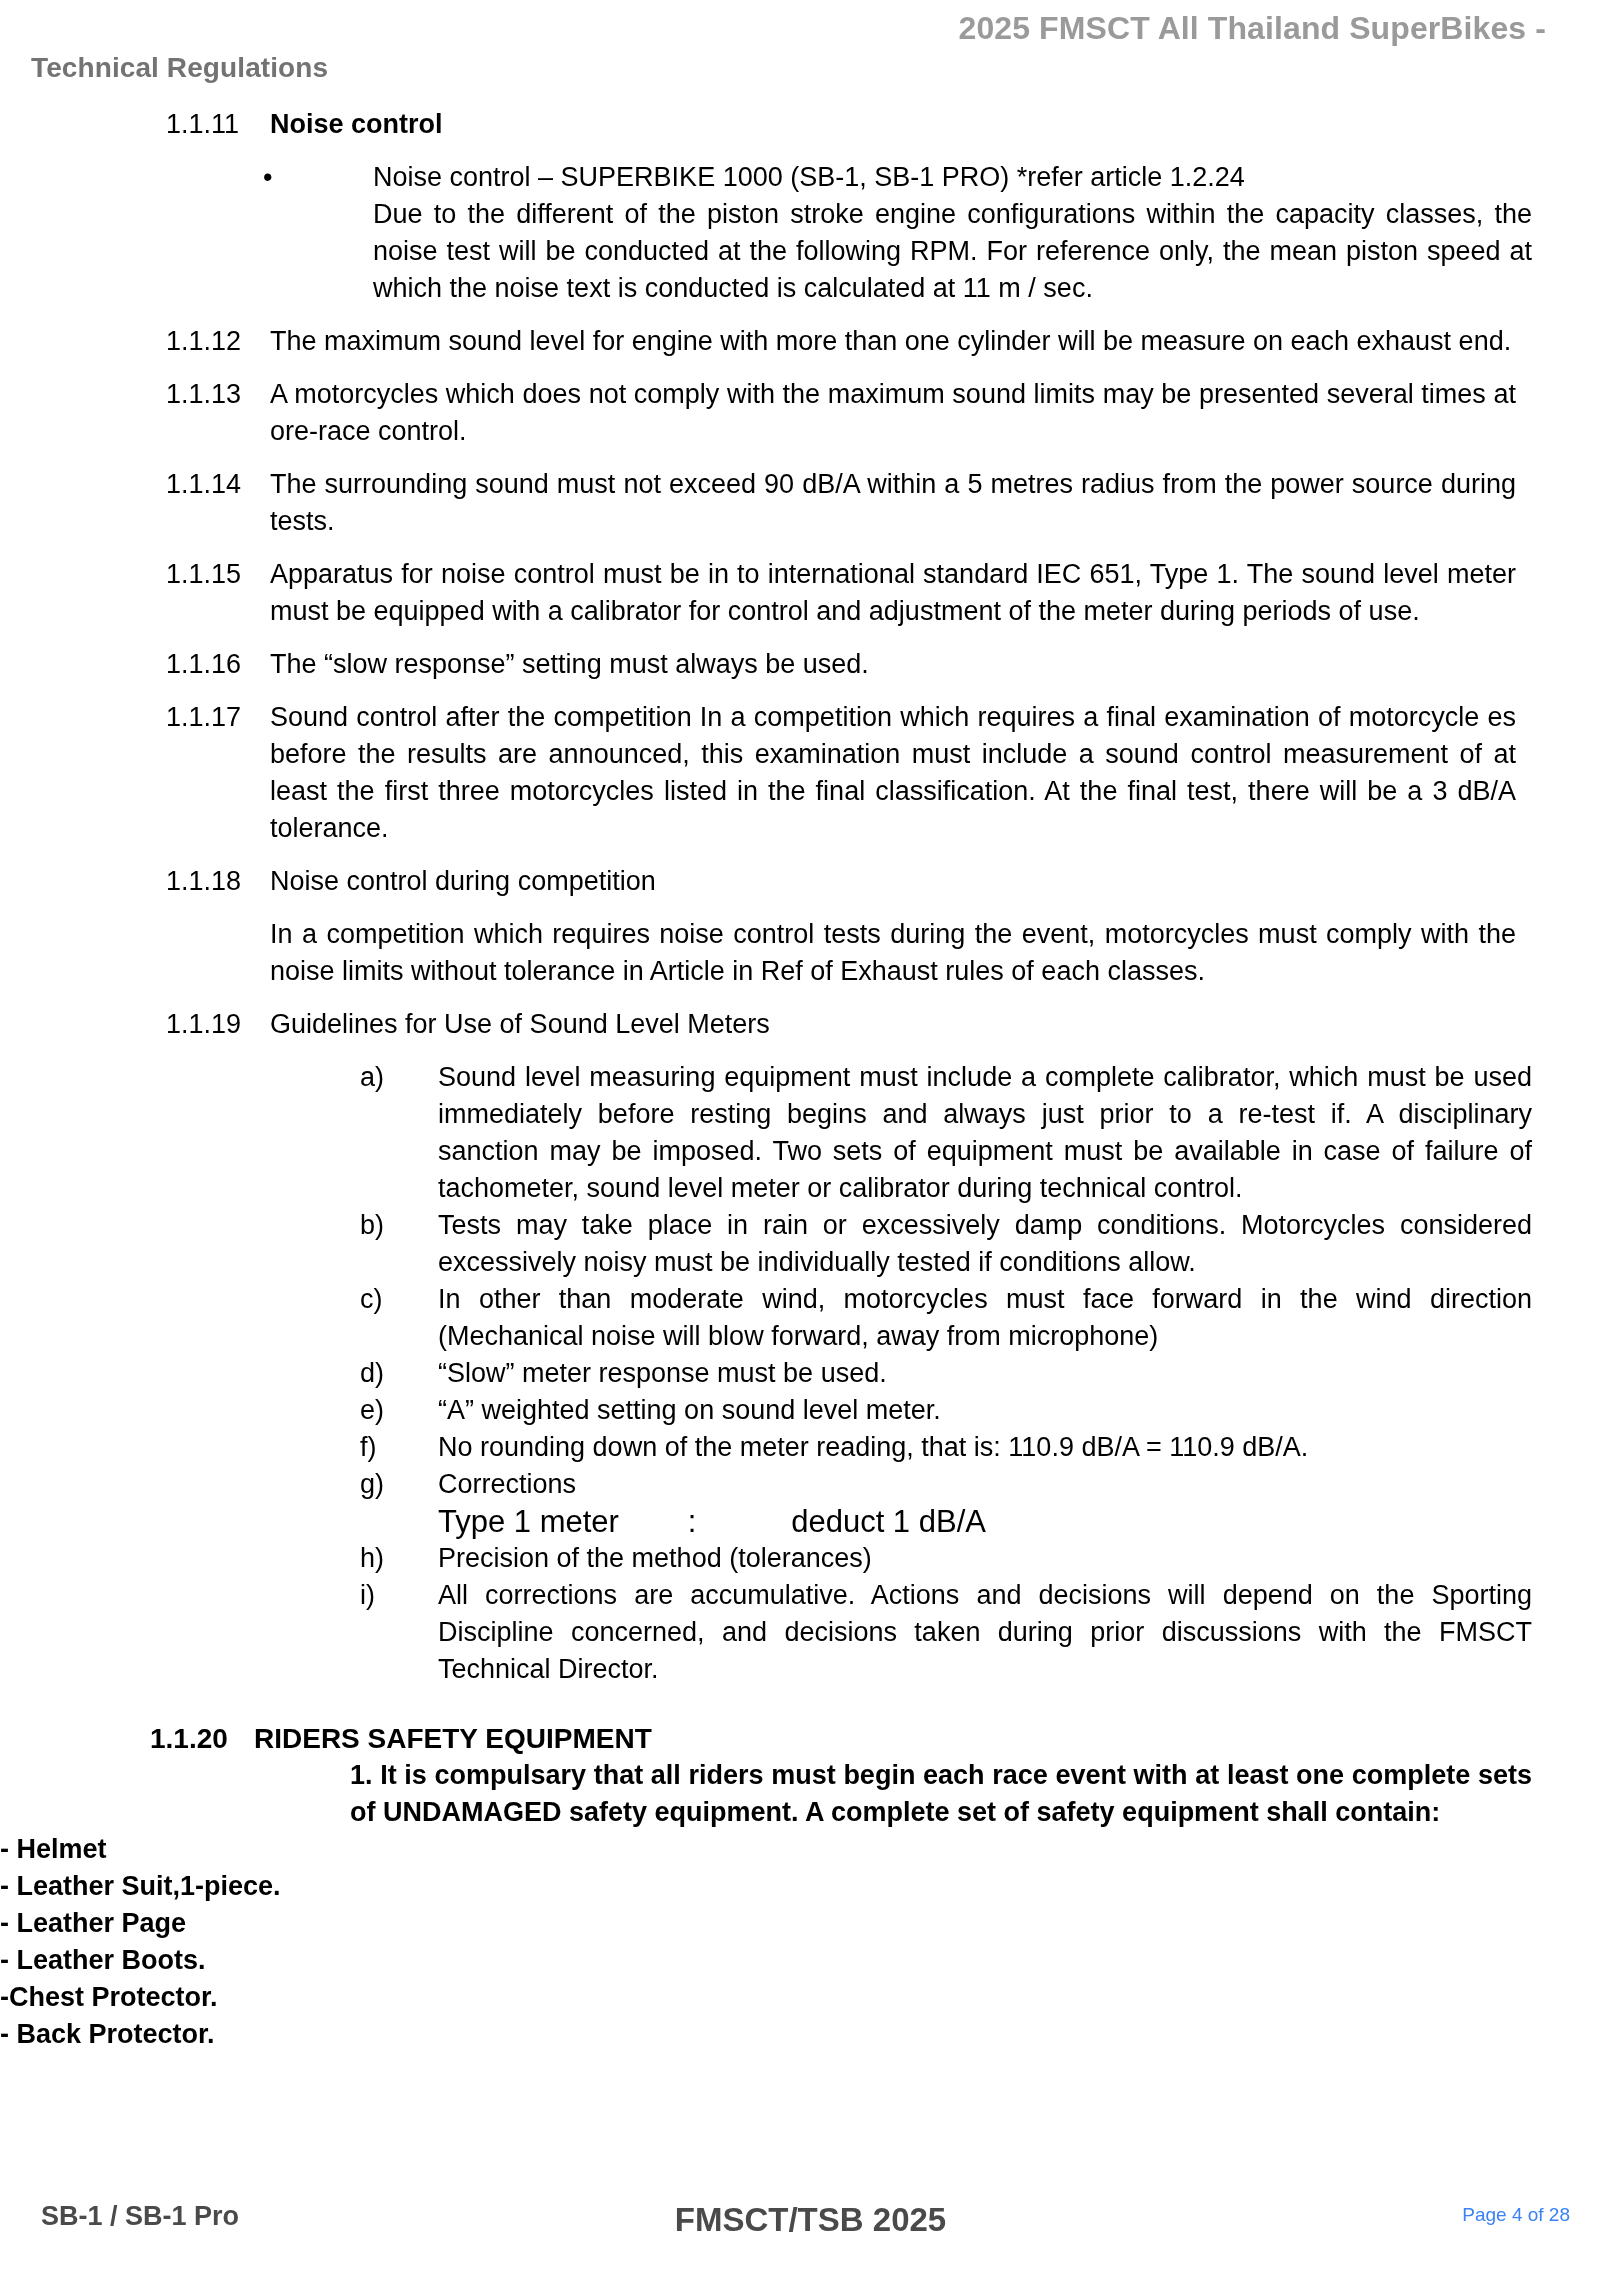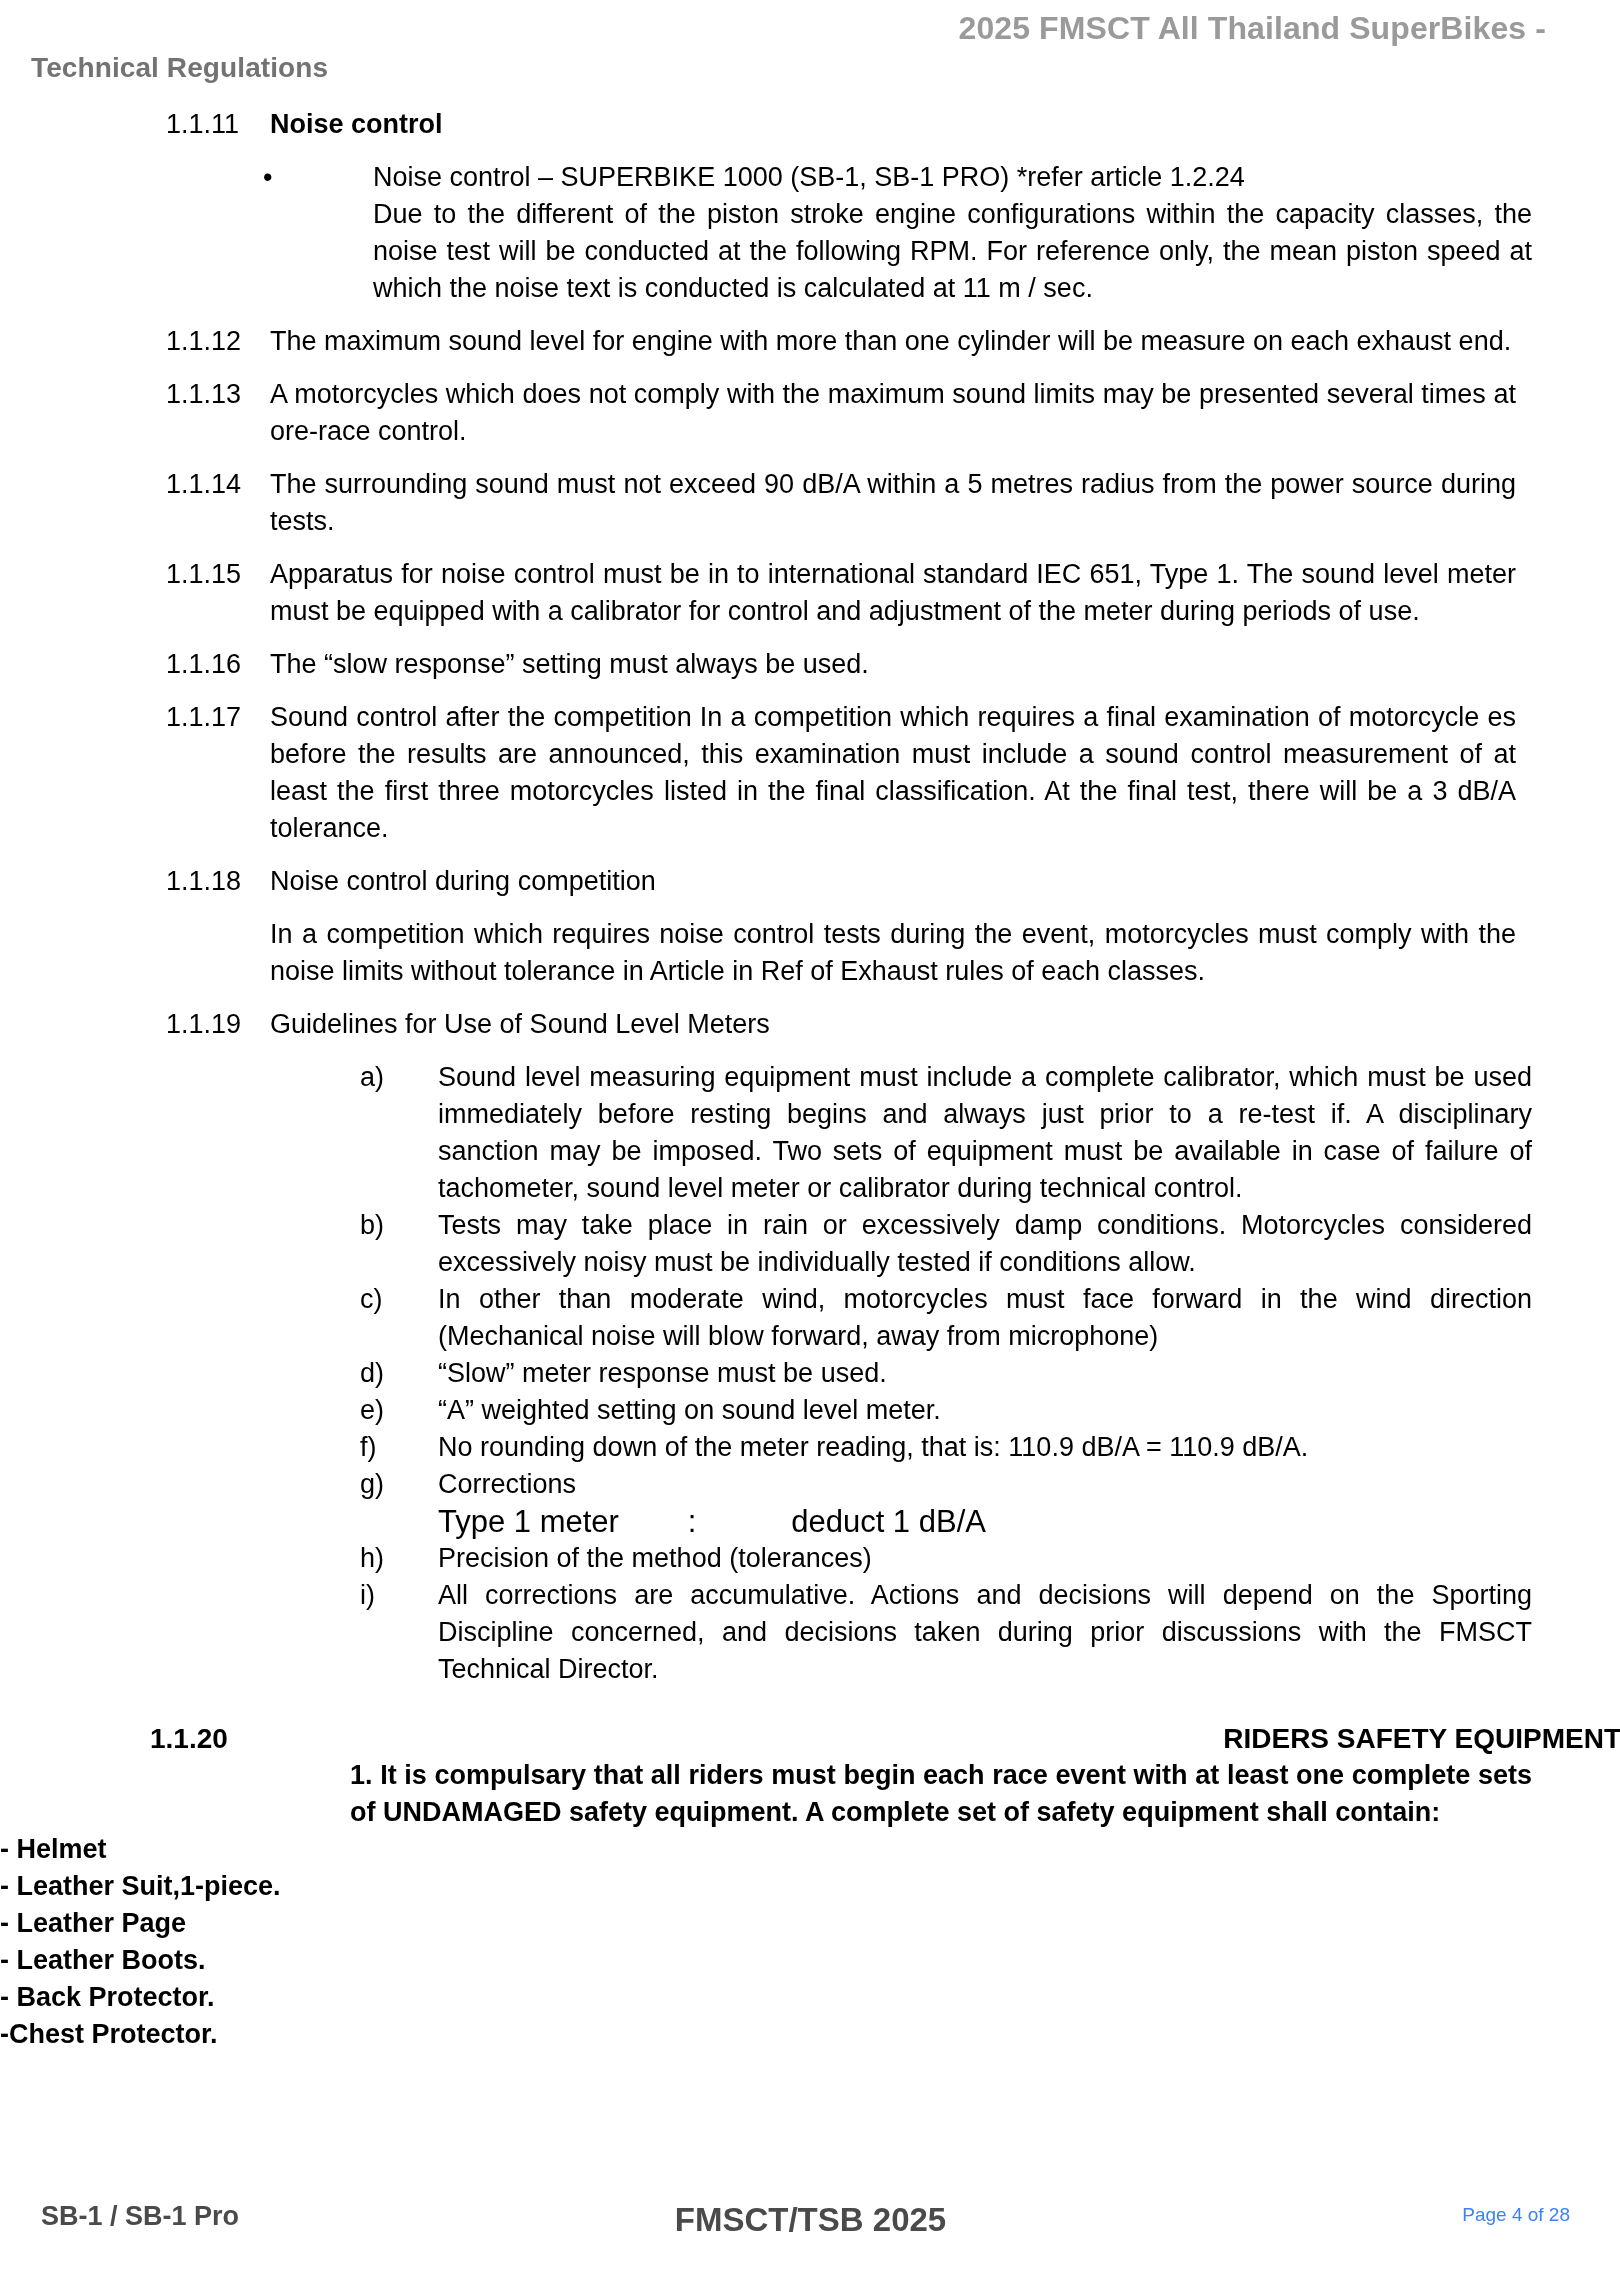--- a/index.html
+++ b/index.html
@@ -155,21 +155,21 @@
     white-space: pre;
   }
 
   
   .section-head {
     position: relative;
     padding-left: 254px;
     font-size: 28px;
     line-height: 37px;
     font-weight: bold;
-    text-align: right;
+    text-align: left;
   }
   .section-head .num {
     position: absolute;
     left: 150px;
     top: 0;
     font-size: 28px;
     font-weight: bold;
     white-space: nowrap;
   }
 
@@ -352,22 +352,22 @@
       <span class="num">1.1.20</span>
       <span>RIDERS SAFETY EQUIPMENT</span>
     </div>
 
     <div class="safety-para nostretch">1. It is compulsary that all riders must begin each race event with at least one complete sets of UNDAMAGED safety equipment. A complete set of safety equipment shall contain:</div>
 
     <div class="safety-item">- Helmet</div>
     <div class="safety-item">- Leather Suit,1-piece.</div>
     <div class="safety-item">- Leather Page</div>
     <div class="safety-item">- Leather Boots.</div>
+    <div class="safety-item">-Chest Protector.</div>
     <div class="safety-item">- Back Protector.</div>
-    <div class="safety-item">-Chest Protector.</div>
 
   </div>
 
   <div class="footer">
     <div class="footer-left">SB-1 / SB-1 Pro</div>
     <div class="footer-center">FMSCT/TSB 2025</div>
     <div class="footer-right">Page 4 of 28</div>
   </div>
 
 </div>

